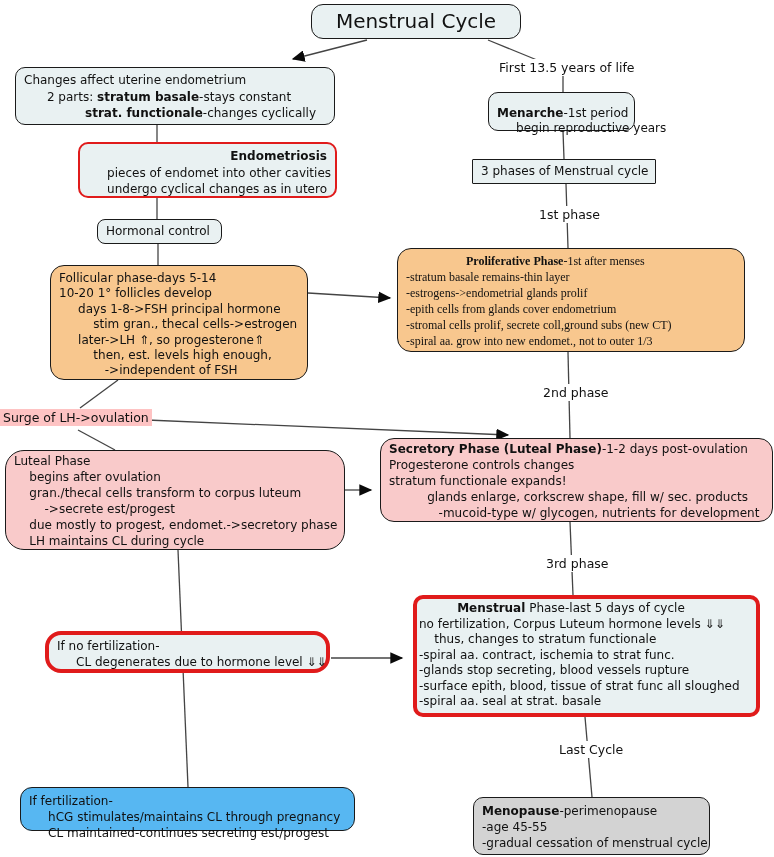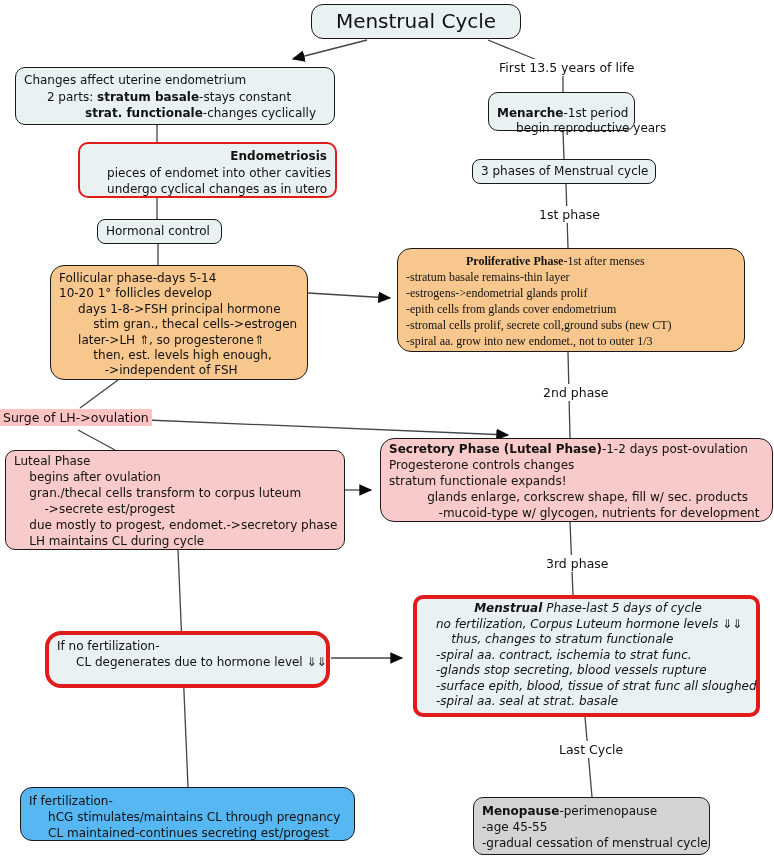--- a/index.html
+++ b/index.html
@@ -11,32 +11,32 @@
        color:#111;font-size:12px;line-height:16px;white-space:pre;padding:4px 8px;}
   .box .b{font-weight:bold;}
   .title{left:311px;top:4px;width:210px;height:35px;border-radius:12px;
          font-size:20px;line-height:25px;text-align:center;}
   .changes{left:15px;top:67px;width:320px;height:58px;line-height:16.5px;}
   .endometriosis{left:78px;top:142px;width:259px;height:56px;border:2px solid var(--red);line-height:16.5px;text-align:right;}
   .hormonal{left:97px;top:219px;width:125px;height:25px;line-height:15px;border-radius:8px;}
   .follicular{left:50px;top:265px;width:258px;height:115px;background:var(--orange);
               border-radius:14px;line-height:15.4px;padding-top:5px;}
   .menarche{left:472px;top:92px;width:147px;height:39px;line-height:15px;padding-top:13px;margin-left:16px;}
-  .threephases{left:472px;top:159px;width:184px;height:25px;line-height:15px;border-radius:8px;}
+  .threephases{left:472px;top:159px;width:184px;height:25px;line-height:15px;border-radius:1px;}
   .proliferative{left:397px;top:248px;width:348px;height:104px;background:var(--orange);
                  border-radius:14px;line-height:16px;font-family:Liberation Serif, serif;}
   .luteal{left:5px;top:450px;width:340px;height:100px;background:var(--pink);
-          border-radius:10px;line-height:16px;padding-top:2px;}
+          border-radius:19px;line-height:16px;padding-top:2px;}
   .secretory{left:380px;top:438px;width:393px;height:84px;background:var(--pink);
              border-radius:14px;line-height:16px;padding-top:2px;}
   .menstrual{left:413px;top:595px;width:347px;height:122px;border:4px solid var(--red);
-             line-height:15.5px;padding:2px 19px;font-style:italic;}
-  .nofert{left:45px;top:631px;width:285px;height:57px;border:4px solid var(--red);
+             line-height:15.5px;padding:2px 2px;}
+  .nofert{left:45px;top:631px;width:285px;height:42px;border:4px solid var(--red);
           border-radius:16px;line-height:16px;padding:3px 8px;}
-  .fert{left:20px;top:787px;width:335px;height:54px;background:var(--blue);
+  .fert{left:20px;top:787px;width:335px;height:44px;background:var(--blue);
         border-radius:12px;padding-top:5px;}
   .menopause{left:473px;top:797px;width:237px;height:58px;background:var(--gray);padding-top:5px;}
   .lbl{position:absolute;z-index:2;color:#111;font-size:12.5px;line-height:15px;
        background:#fff;padding:1px 3px;white-space:pre;}
   .lbl.surge{background:var(--surge);}
 </style>
 </head>
 <body>
 
 <div id="canvas">

